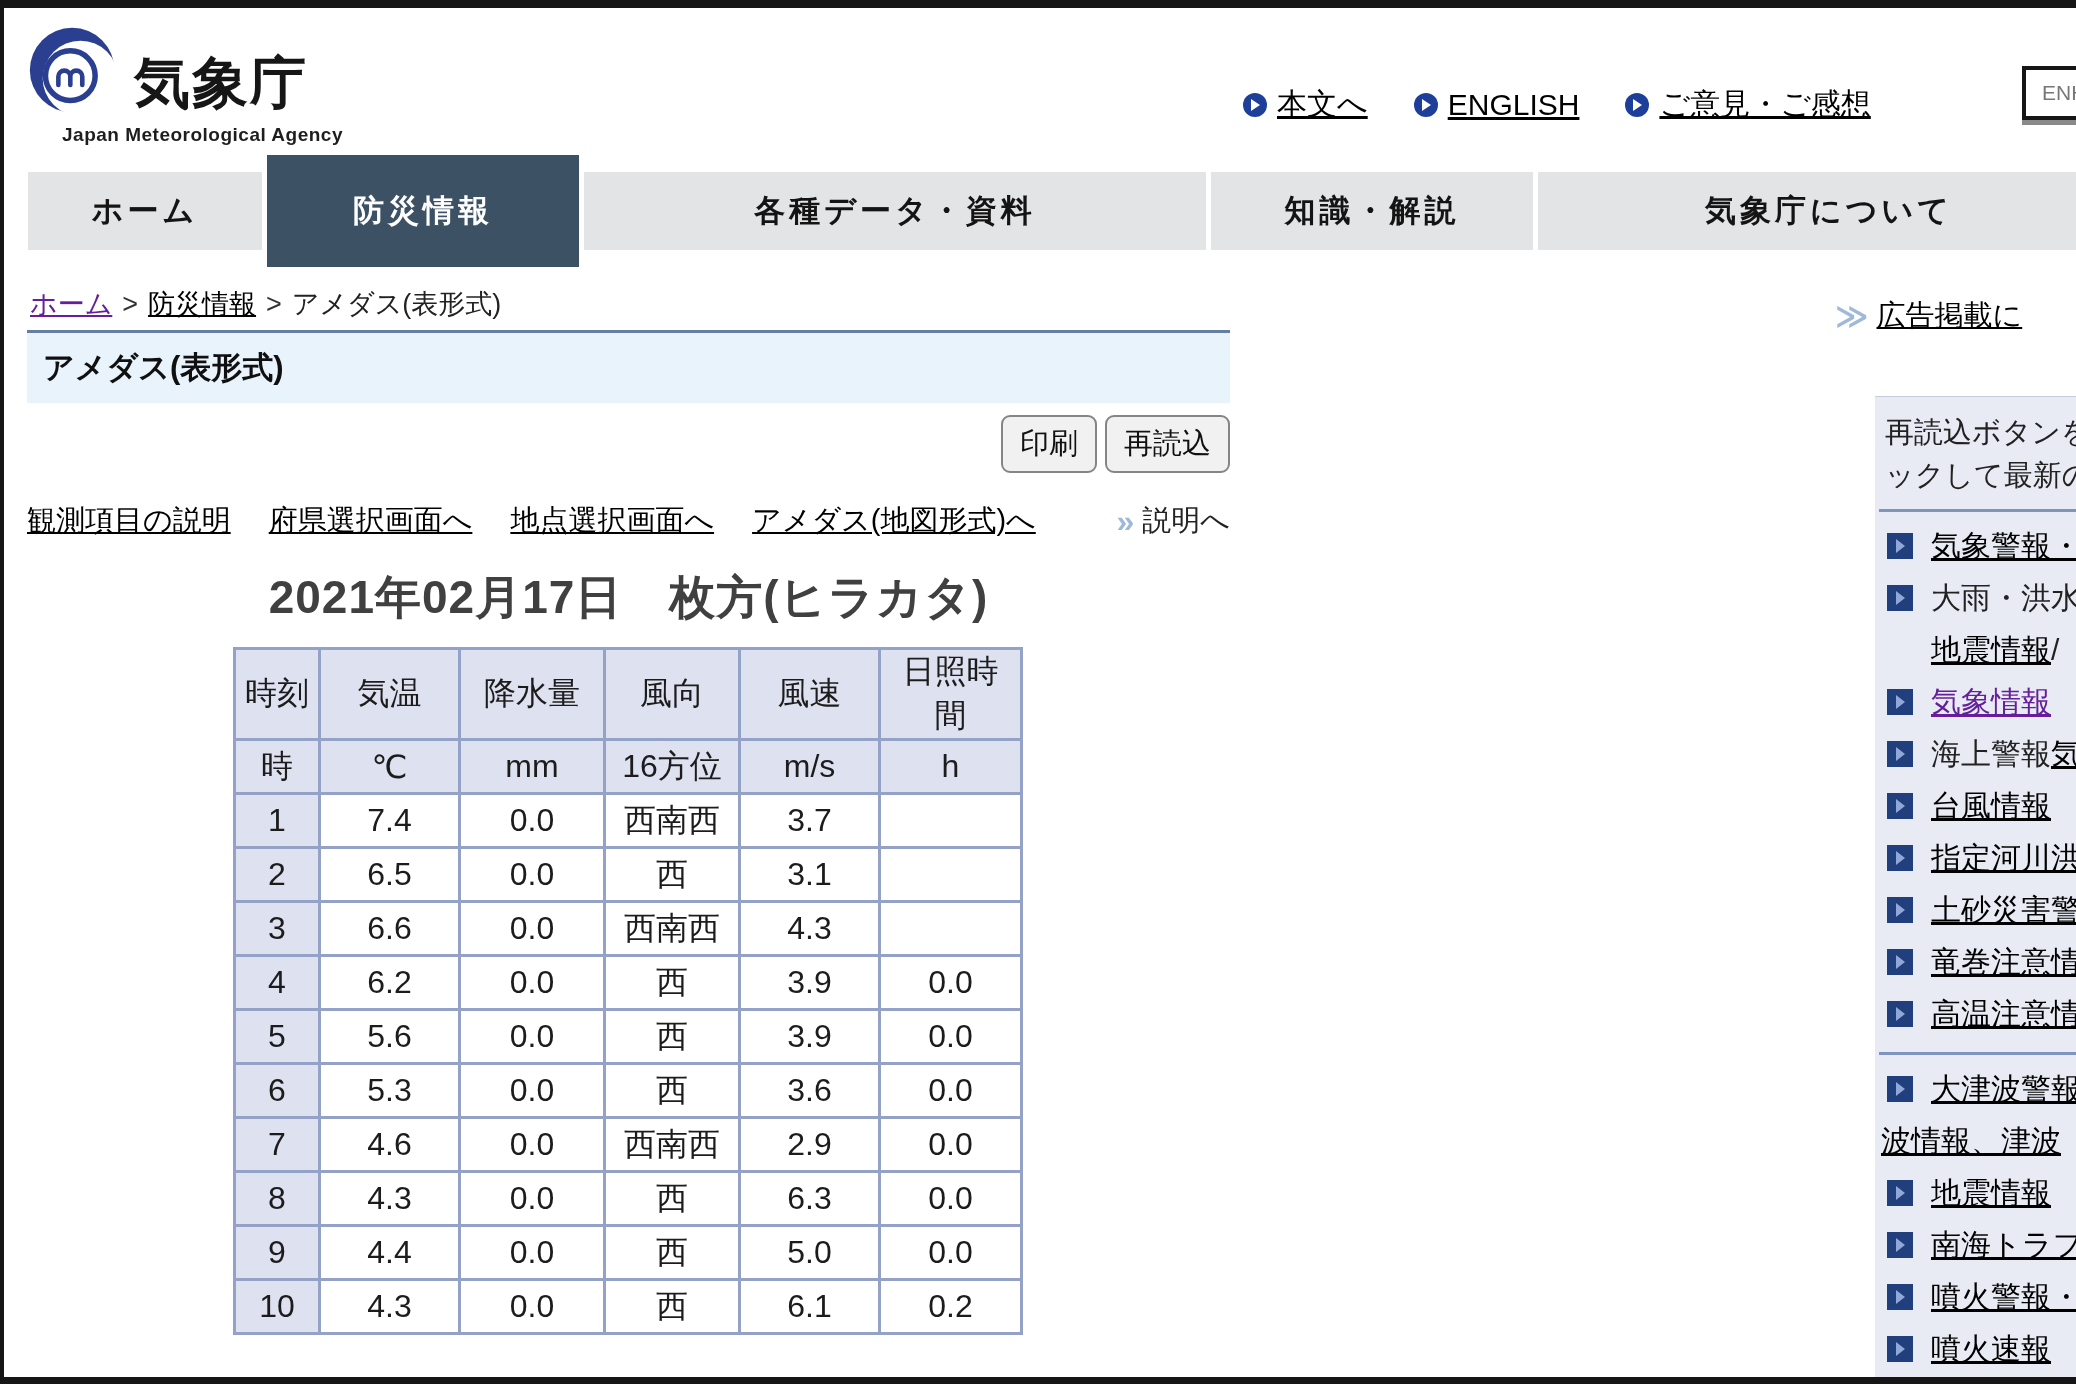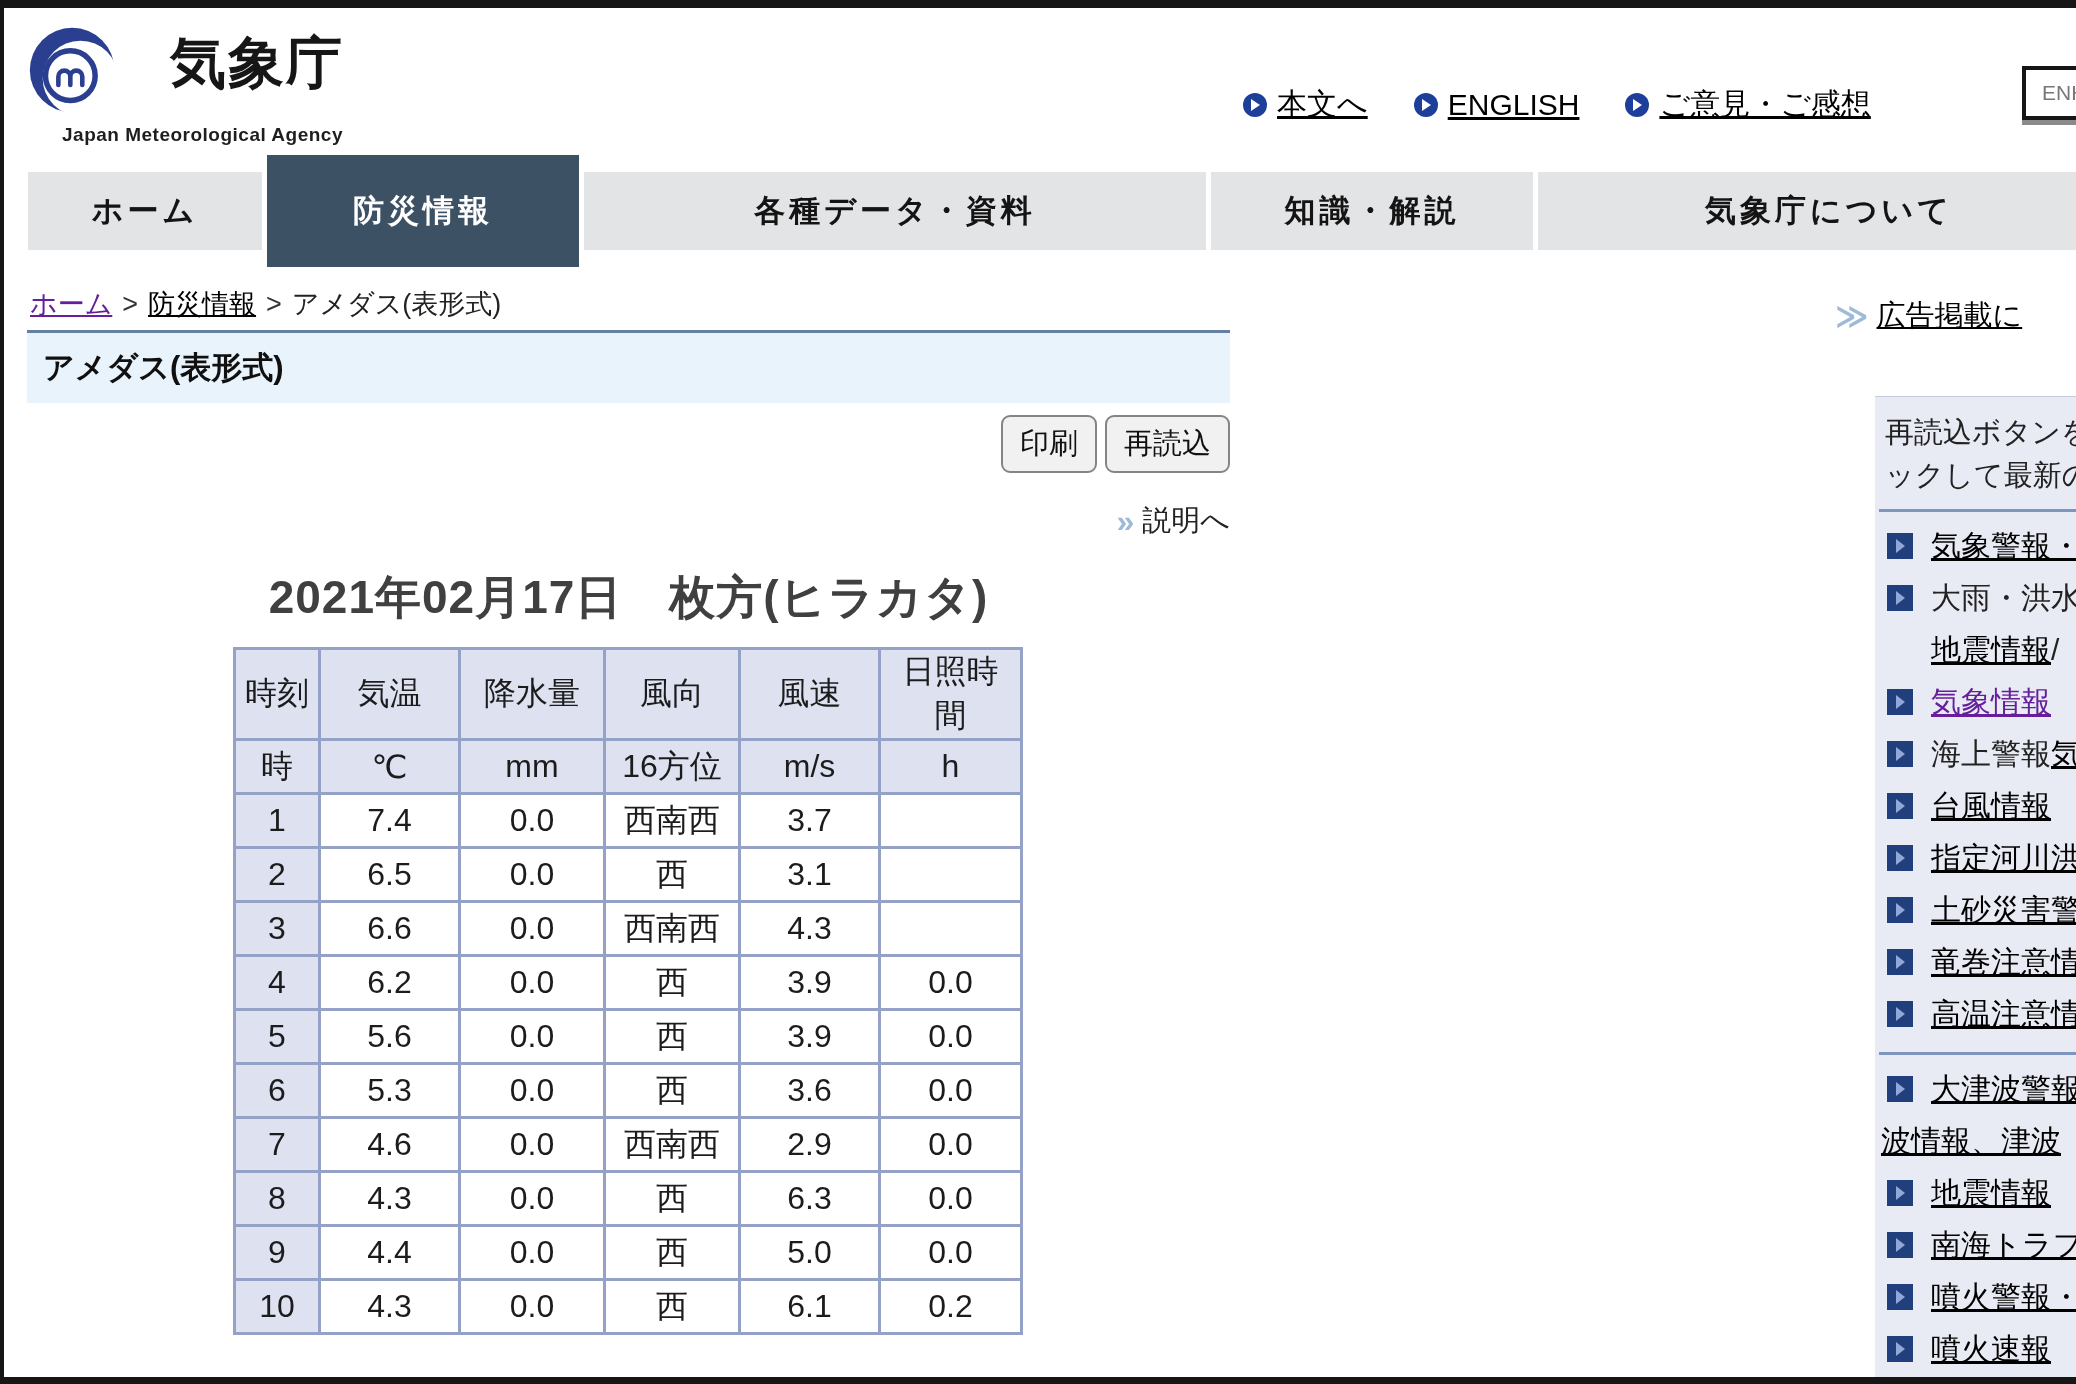--- a/index.html
+++ b/index.html
@@ -12,21 +12,21 @@
   .lnk-visited{color:#651f9b;}
   .plain-seg{color:#222;text-decoration:none;}
 
   
   .edge-top{position:absolute;left:0;top:0;width:2076px;height:8px;background:#161616;z-index:60;}
   .edge-left{position:absolute;left:0;top:0;width:4px;height:1384px;background:#161616;z-index:60;}
   .edge-bottom{position:absolute;left:0;top:1377px;width:2076px;height:7px;background:#161616;z-index:60;}
 
   
   .logo{position:absolute;left:28px;top:26px;}
-  .logo-row{display:flex;align-items:flex-start;gap:36px;}
+  .logo-row{display:flex;align-items:flex-end;}
   .logo-title{font-size:56px;font-weight:600;color:#161616;margin-left:14px;letter-spacing:2px;}
   .logo-sub{font-size:19px;font-weight:700;color:#1e1e1e;margin:2px 0 0 34px;letter-spacing:.5px;}
 
   
   .util{position:absolute;left:1243px;top:84px;width:760px;font-size:30px;}
   .util-row{display:flex;gap:46px;align-items:center;}
   .util-row + .util-row{margin-top:12px;}
   .util-item{display:inline-flex;align-items:center;}
   .bullet{width:24px;height:24px;border-radius:50%;background:#1d3f9a;margin-right:10px;position:relative;flex:none;}
   .bullet::after{content:"";position:absolute;left:8px;top:6px;border-left:9px solid #fff;border-top:6px solid transparent;border-bottom:6px solid transparent;}
@@ -137,20 +137,26 @@
   <div class="titlebar">
     <span>アメダス(表形式)</span>
   </div>
 
   <div class="btnrow">
     <button class="btn">印刷</button>
     <button class="btn">再読込</button>
   </div>
 
   <div class="linksrow">
+    <span style="display:flex;gap:38px;">
+        <a class="lnk-blue">観測項目の説明</a>
+        <a class="lnk-blue">府県選択画面へ</a>
+        <a class="lnk-blue">地点選択画面へ</a>
+        <a class="lnk-blue">アメダス(地図形式)へ</a>
+      </span>
     <a class="explain">
       <span class="chev">»</span>
       <span>説明へ</span>
     </a>
   </div>
 
   <div class="heading">2021年02月17日　枚方(ヒラカタ)</div>
 
 
   <table class="datatable">

